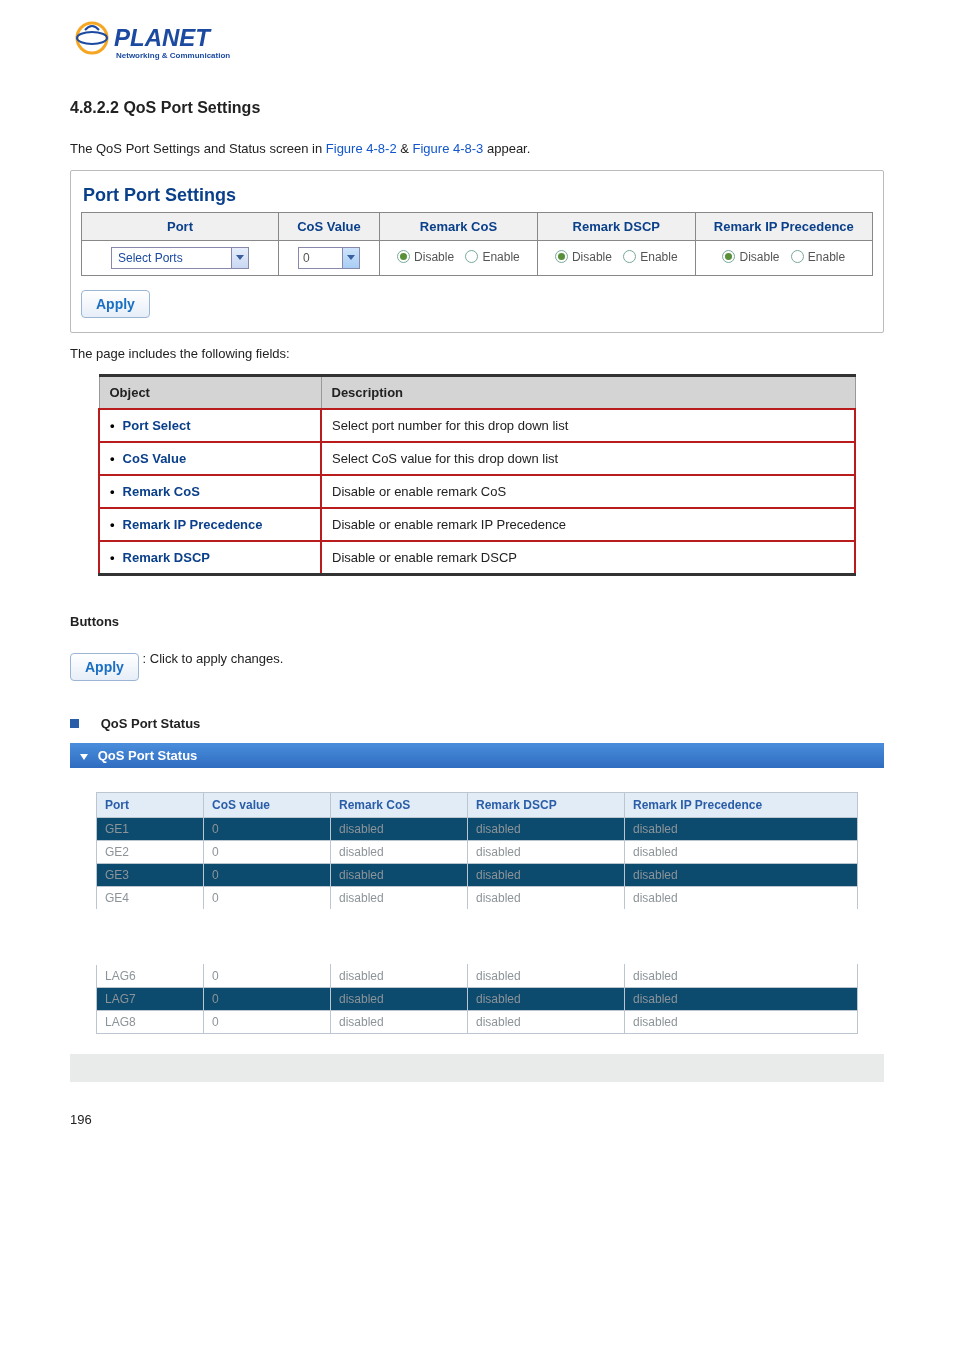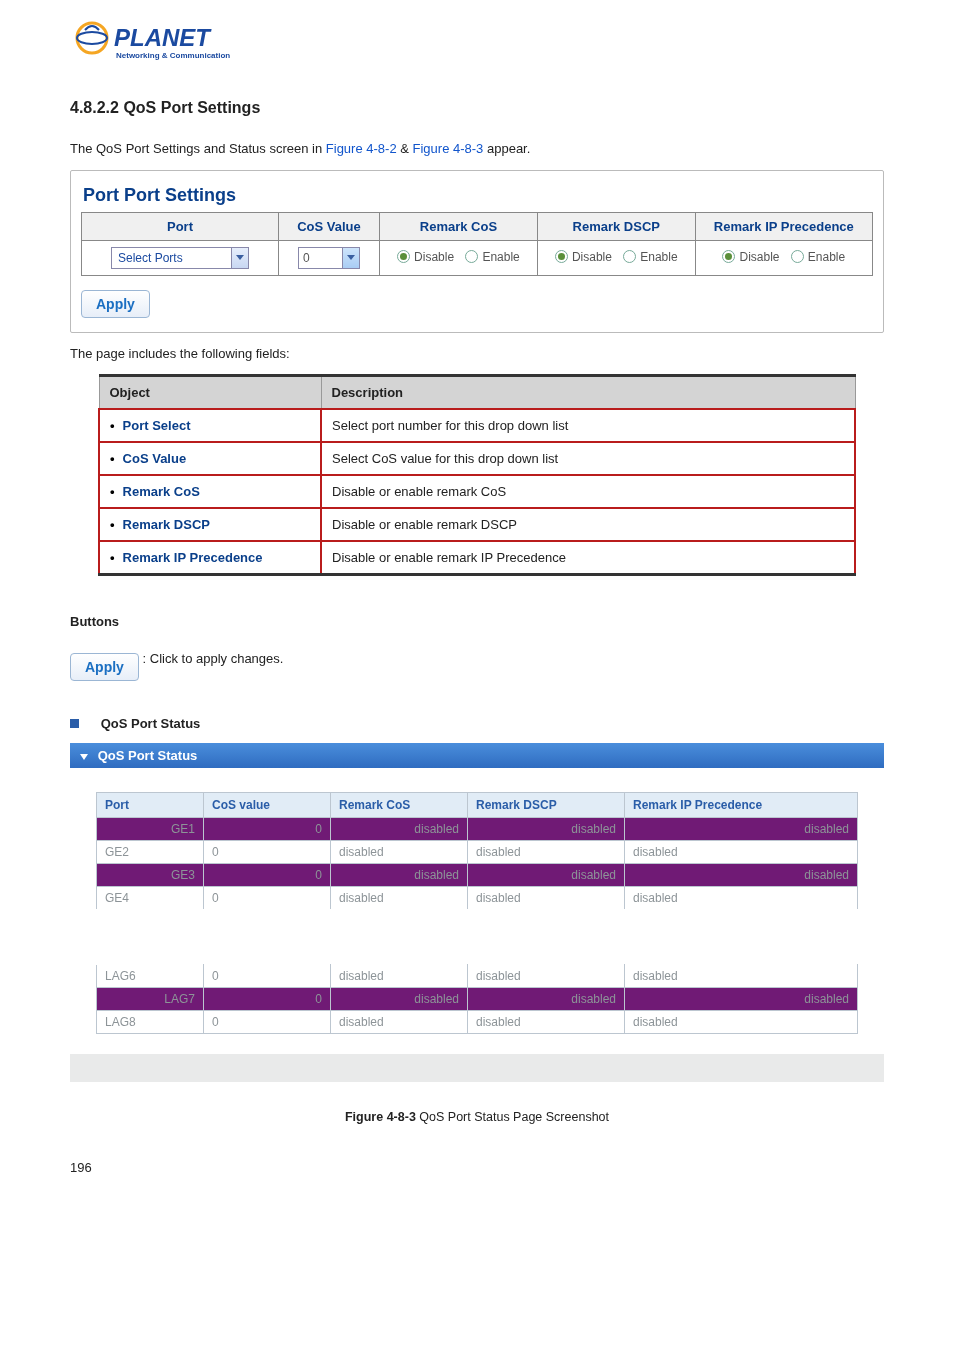--- a/index.html
+++ b/index.html
@@ -251,22 +251,21 @@
     text-align: left;
     font-weight: bold;
   }
   table.status-table td {
     border: 1px solid #bcc6d0;
     padding: 4px 8px;
     color: #8d9498;
     text-align: left;
   }
   table.status-table tr.alt td {
-    background: #701a75;
-    text-align: right;
+    background: #0c4a6e;
   }
   .page-num {
     text-align: left;
     margin-top: 30px;
     font-size: 13px;
   }
 </style>
 </head>
 <body>
 
@@ -362,26 +361,26 @@
     </tr>
     <tr>
       <td class="obj"><span class="bullet">•</span><span>CoS Value</span></td>
       <td>Select CoS value for this drop down list</td>
     </tr>
     <tr>
       <td class="obj"><span class="bullet">•</span><span>Remark CoS</span></td>
       <td>Disable or enable remark CoS</td>
     </tr>
     <tr>
+      <td class="obj"><span class="bullet">•</span><span>Remark IP Precedence</span></td>
+      <td>Disable or enable remark IP Precedence</td>
+    </tr>
+    <tr>
       <td class="obj"><span class="bullet">•</span><span>Remark DSCP</span></td>
       <td>Disable or enable remark DSCP</td>
-    </tr>
-    <tr>
-      <td class="obj"><span class="bullet">•</span><span>Remark IP Precedence</span></td>
-      <td>Disable or enable remark IP Precedence</td>
     </tr>
   </tbody>
     </table>
 
   <div class="buttons-label">Buttons</div>
   <div>
     <span class="apply-btn apply-inline">Apply</span>
     <span>: Click to apply changes.</span>
   </div>
 
@@ -462,19 +461,16 @@
           <td>disabled</td>
           <td>disabled</td>
           <td>disabled</td>
         </tr>
       </tbody>
         </table>
     </div>
     <div style="height:28px;background:#e9eaea"></div>
   </div>
 
-  <div class="figure-caption" style="margin-top:28px">
-    <b>Figure 4-8-3</b><span> QoS Port Status Page Screenshot</span>
-  </div>
 
   <div class="page-num">196</div>
 
 </div>
 
 </body></html>

